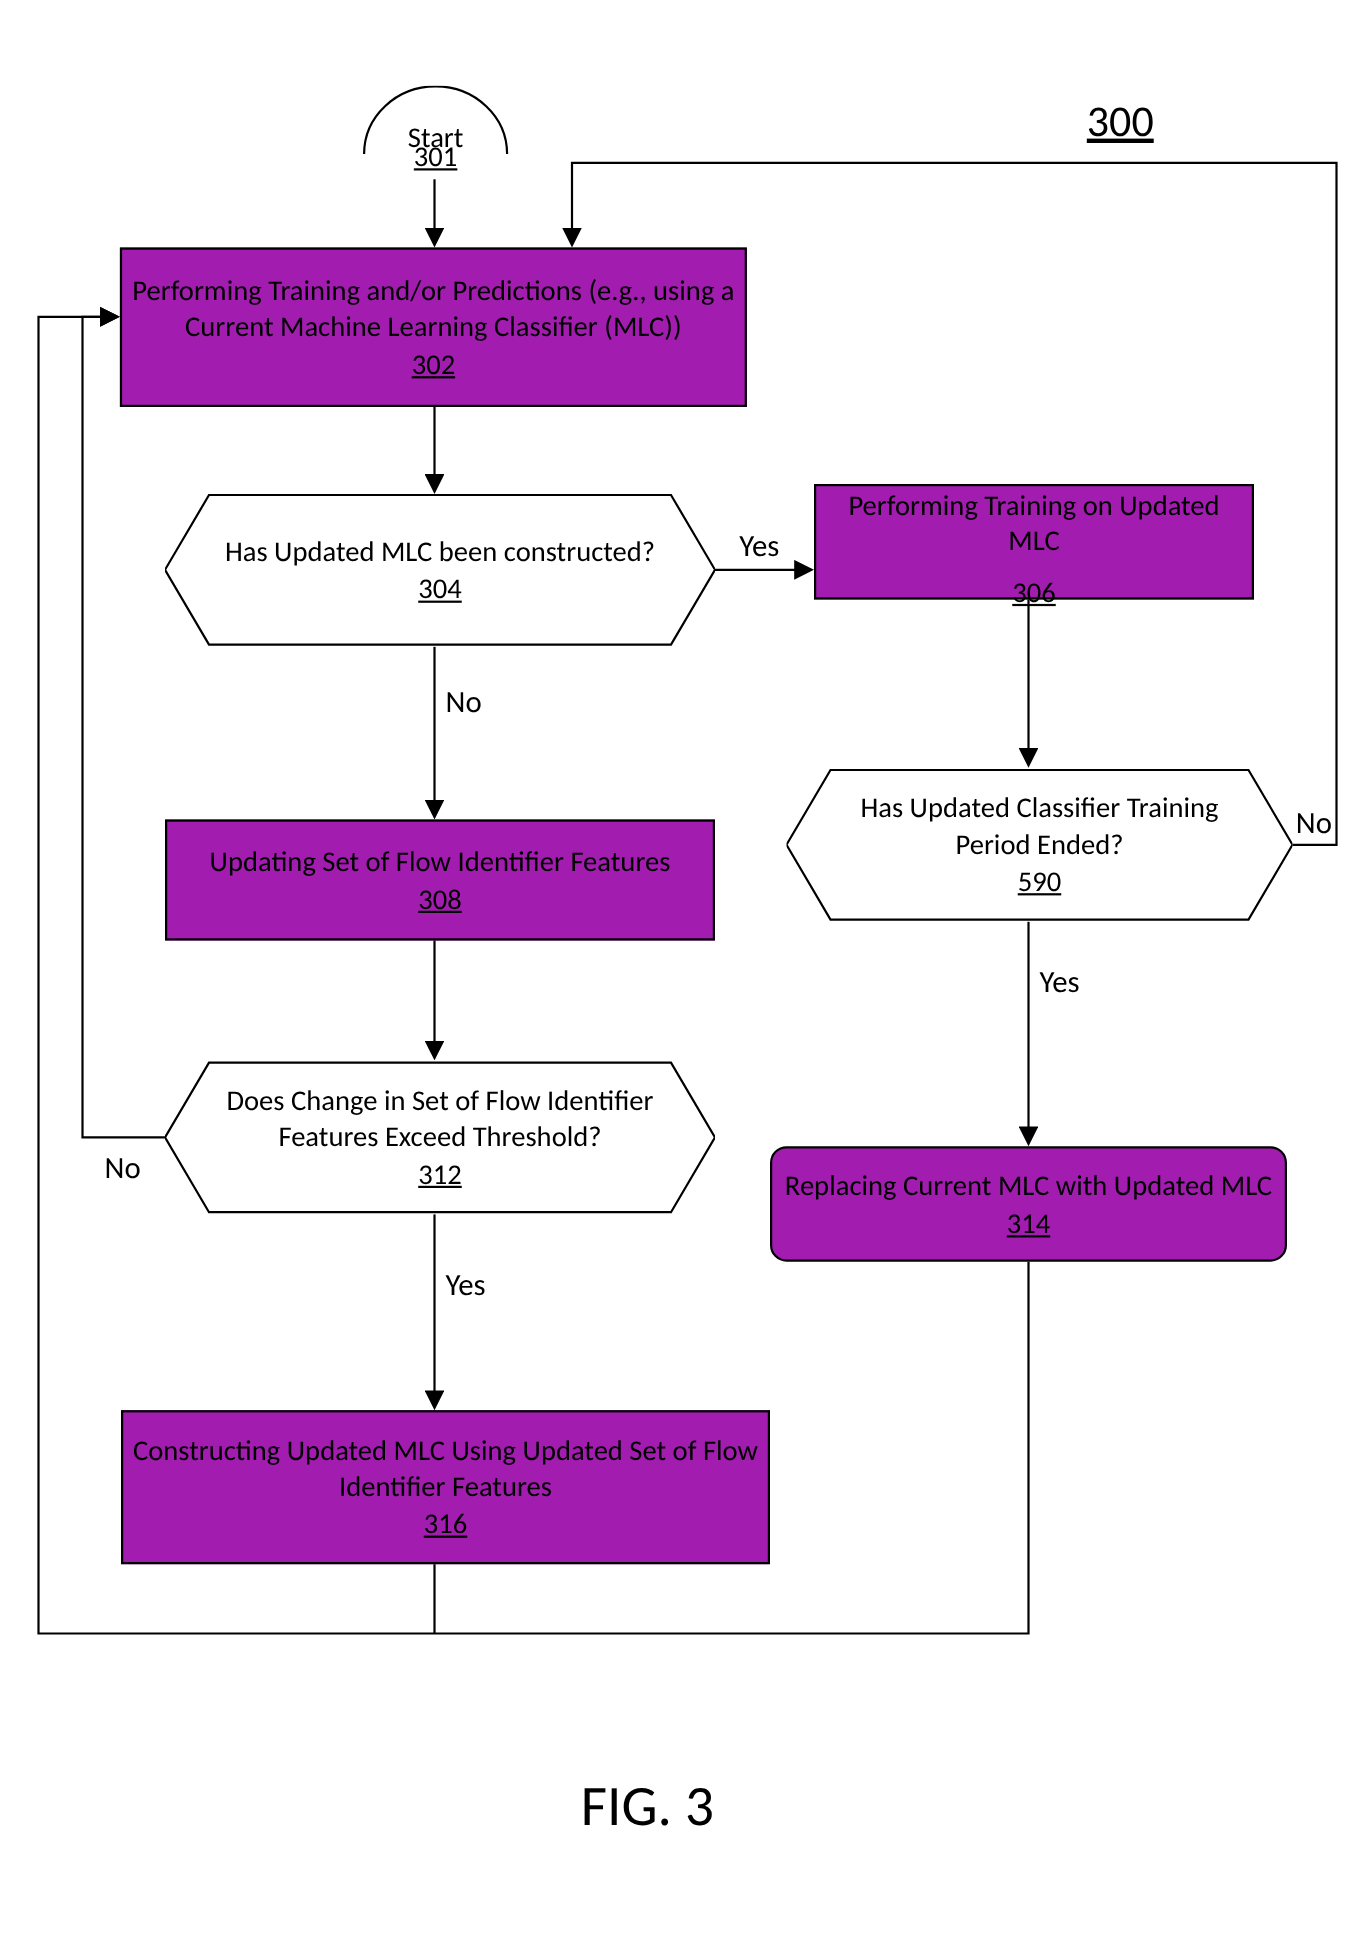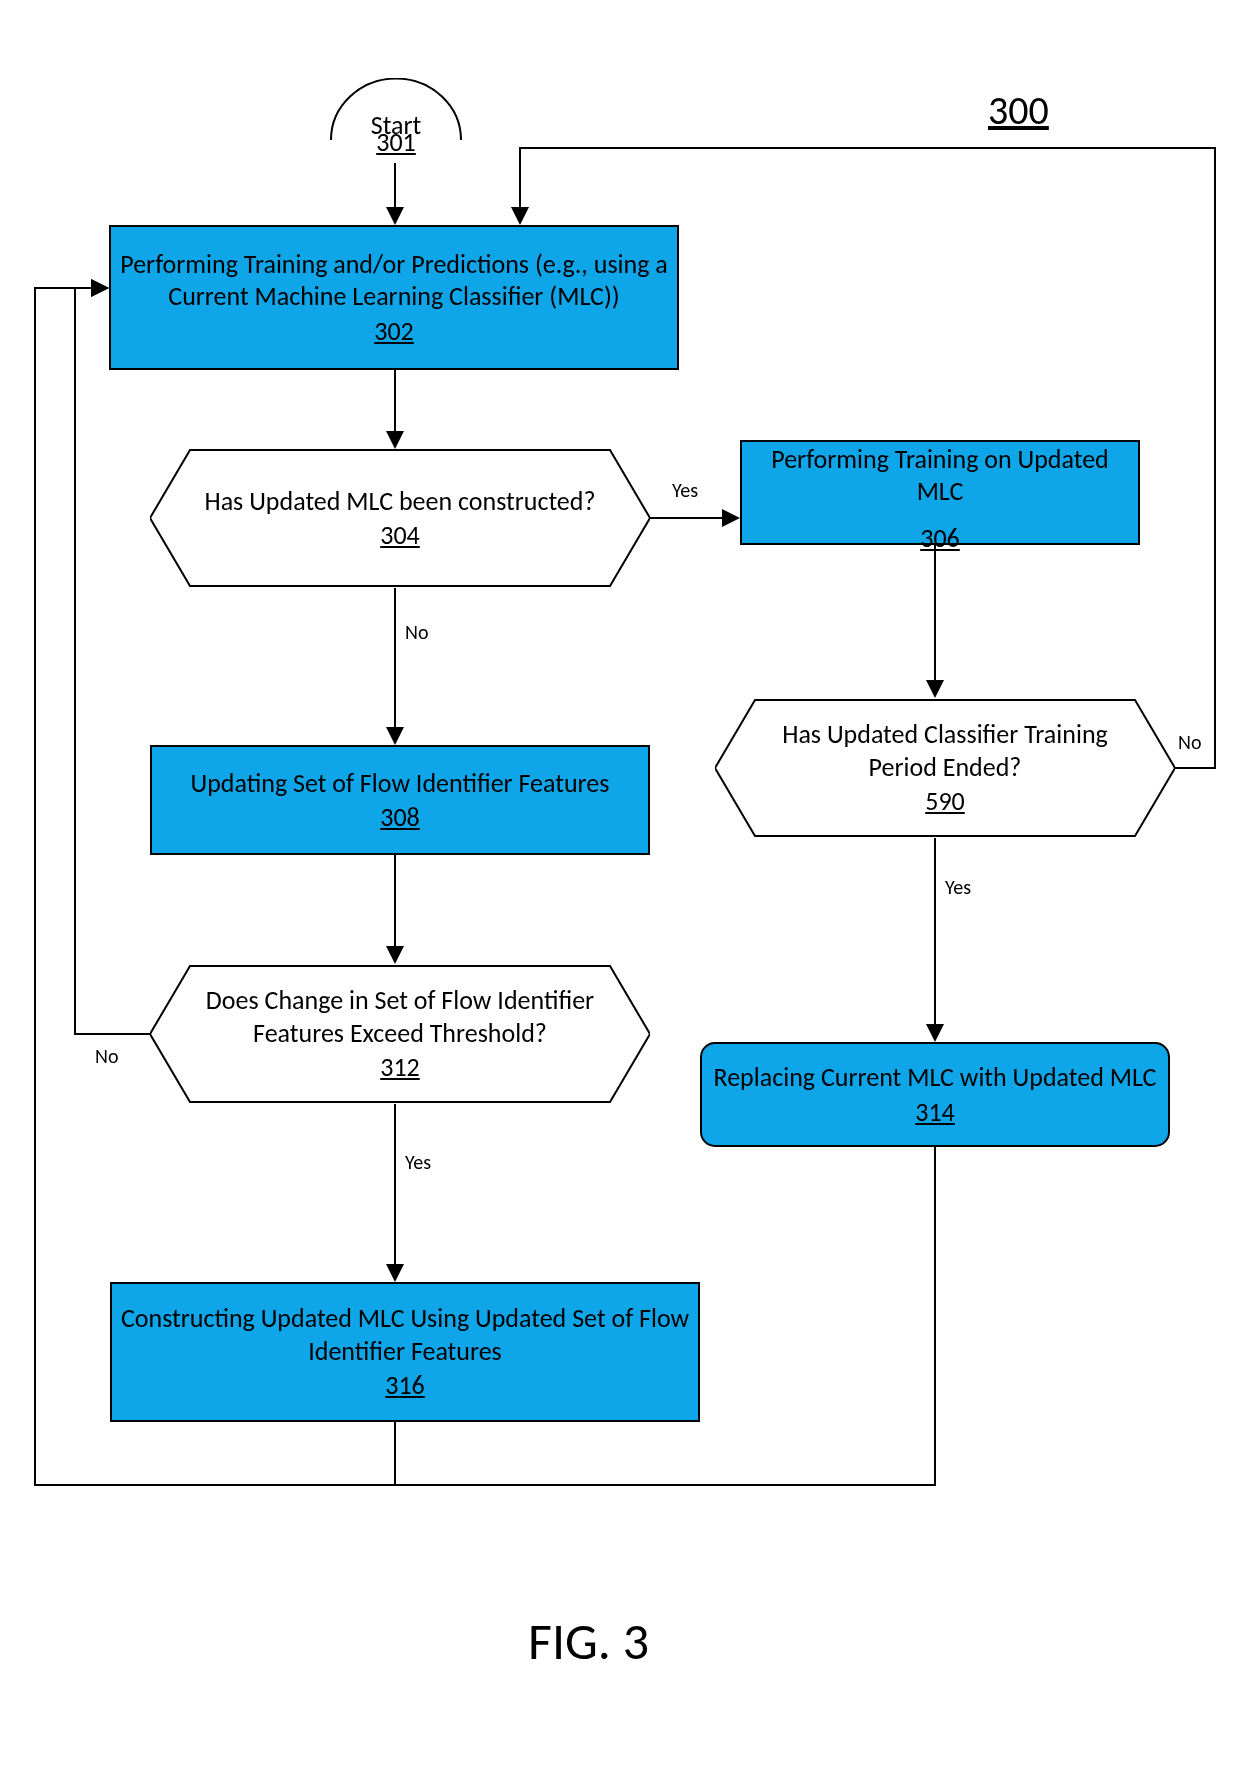--- a/index.html
+++ b/index.html
@@ -14,27 +14,27 @@
       position: absolute;
       text-align: center;
       display: flex;
       flex-direction: column;
       align-items: center;
       justify-content: center;
       line-height: 1.25;
     }
     .process {
       border: 2px solid #000;
-      background: #0ea5e9;
+      background: #a21caf;
     }
     .label-main { font-size: 26px; }
     .label-ref { font-size: 26px; text-decoration: underline; margin-top: 2px; }
     .fig-caption { position: absolute; font-size: 52px; }
     .page-ref { position: absolute; font-size: 40px; text-decoration: underline; }
-    .edge-label { position: absolute; font-size: 20px; }
+    .edge-label { position: absolute; font-size: 28px; }
     svg.edges { position:absolute; left:0; top:0; width:1240px; height:1765px; overflow:visible; pointer-events:none; }
   </style>
 </head>
 <body>
 
 <span class="page-ref" style="left:988px; top:86px;">300</span>
 
 <div class="node" style="left:316px; top:78px; width:160px; height:85px;">
   <svg width="160" height="72" style="position:absolute; top:0; left:0;">
     <path d="M 15 62 A 55 52 0 1 1 145 62" fill="none" stroke="#000" stroke-width="2"></path>

